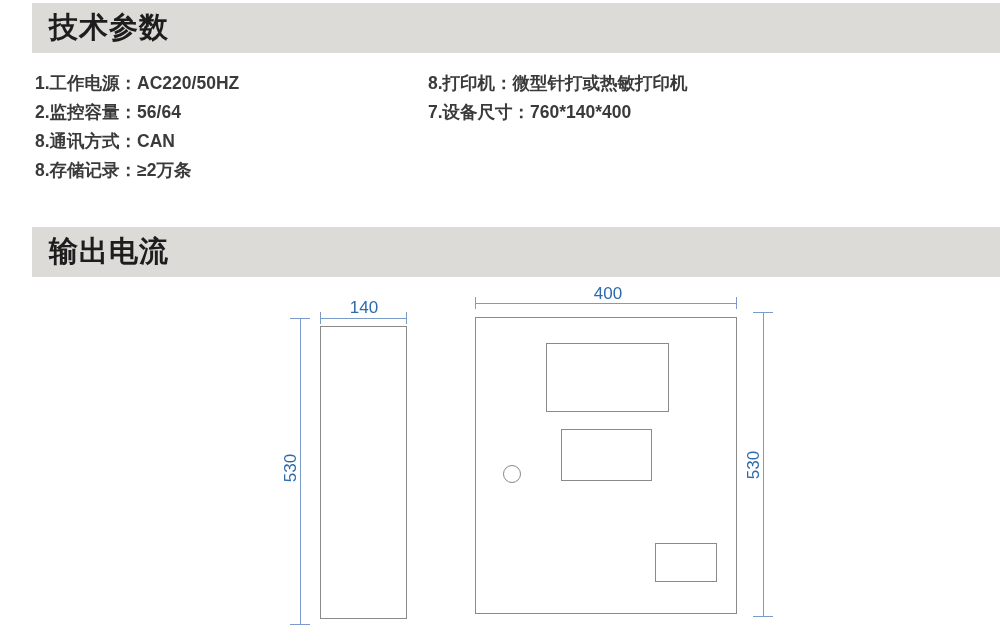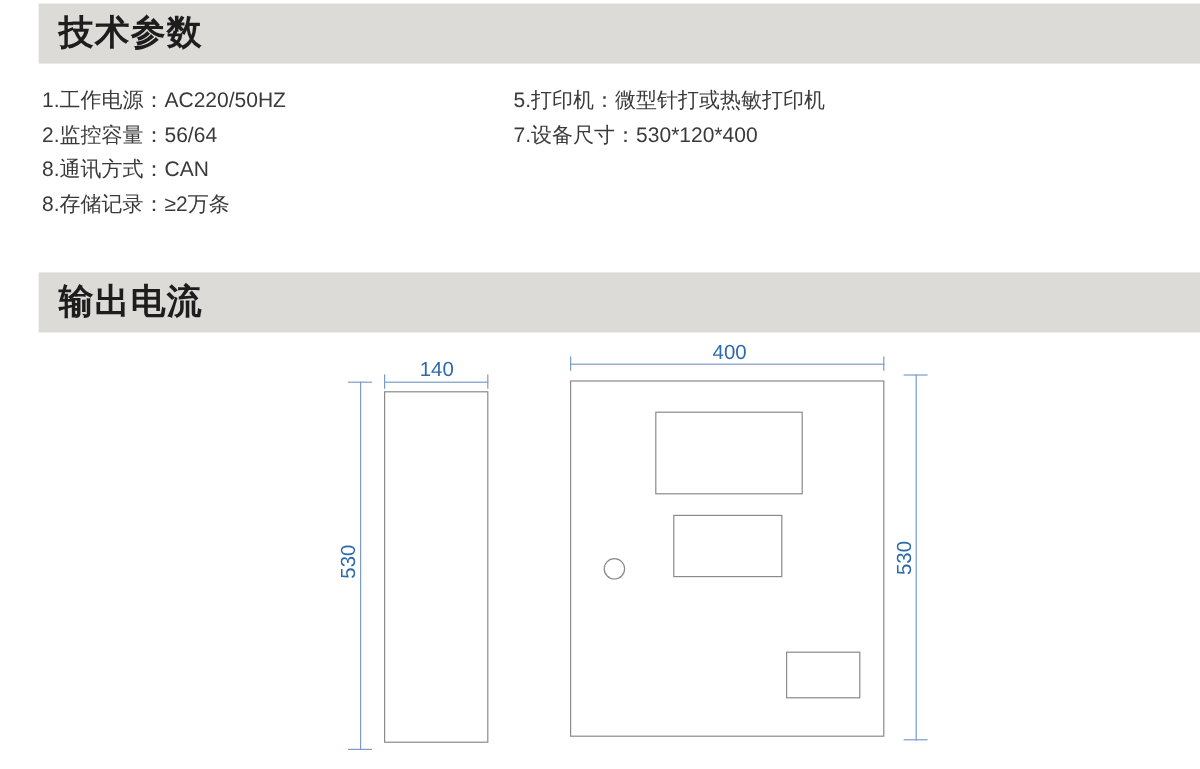--- a/index.html
+++ b/index.html
@@ -27,21 +27,21 @@
   }
   .section-bar .title{
     font-size:29px;font-weight:bold;color:var(--header-text);
     padding-left:17px;letter-spacing:1px;
   }
   .spec-col{
     position:absolute;top:68px;
     font-size:17.5px;color:var(--body-text);
   }
   .spec-col .spec-item{
-    height:29px;display:flex;align-items:center;white-space:nowrap;
+    height:29px;display:flex;align-items:center;white-space:nowrap;font-weight:bold;
   }
   .spec-col-left{left:3px;}
   .spec-col-right{left:396px;}
 
   
   .outline{
     position:absolute;border:1px solid var(--gray-outline);background:transparent;
   }
   .circle{
     position:absolute;border:1px solid var(--gray-outline);border-radius:50%;
@@ -63,22 +63,22 @@
   </div>
 
   <div class="spec-col spec-col-left">
     <div class="spec-item">1.工作电源：AC220/50HZ</div>
     <div class="spec-item">2.监控容量：56/64</div>
     <div class="spec-item">8.通讯方式：CAN</div>
     <div class="spec-item">8.存储记录：≥2万条</div>
   </div>
 
   <div class="spec-col spec-col-right">
-    <div class="spec-item">5.打印机：微型针打或热敏打印机</div>
-    <div class="spec-item">7.设备尺寸：530*120*400</div>
+    <div class="spec-item">8.打印机：微型针打或热敏打印机</div>
+    <div class="spec-item">7.设备尺寸：760*140*400</div>
   </div>
 
   <div class="section-bar" style="top:227px;">
     <span class="title">输出电流</span>
   </div>
 
   <div>
 
     <div class="outline" style="left:288px;top:326px;width:87px;height:293px;"></div>
 

